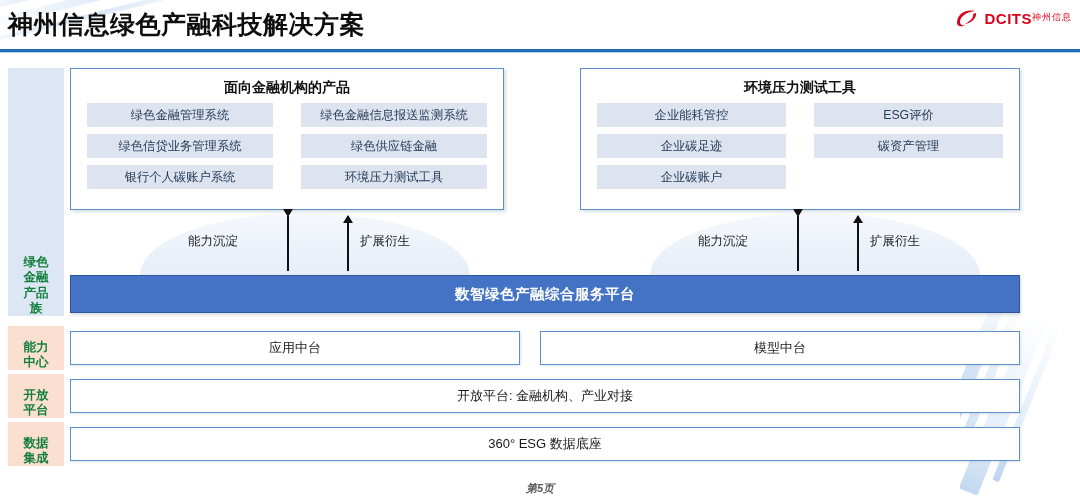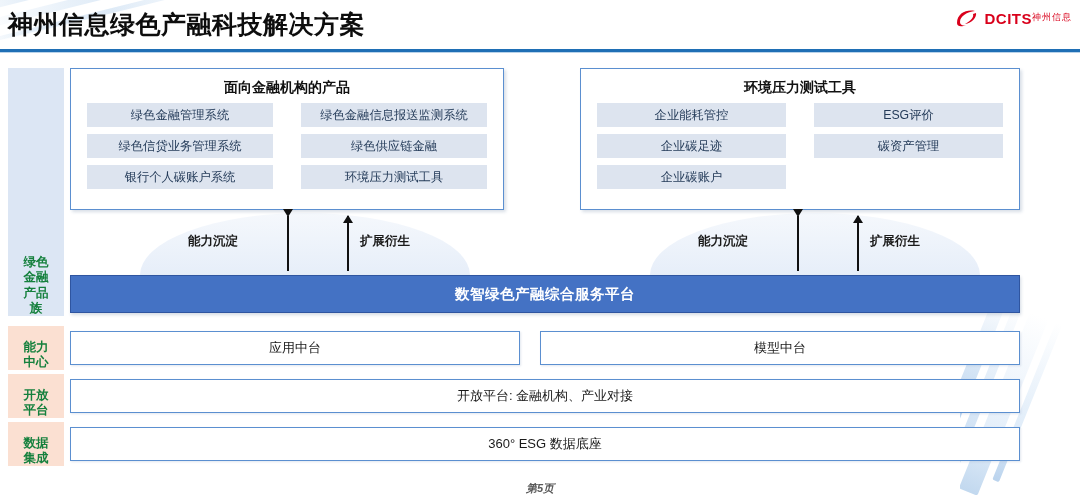--- a/index.html
+++ b/index.html
@@ -183,21 +183,21 @@
   }
   #hill-left  { left: 140px; width: 330px; }
   #hill-right { left: 650px; width: 330px; }
 
   .flowgroup { position: absolute; top: 213px; height: 62px; }
   #flow-left  { left: 140px; width: 330px; }
   #flow-right { left: 650px; width: 330px; }
 
   .flow-label {
     position: absolute;
-    font-size: 12.5px; font-weight: bold; color: #1a1a1a;
+    font-size: 12.5px; font-weight: normal; color: #1a1a1a;
     white-space: nowrap;
   }
   .flow-label.left  { top: 20px; left: 48px; }
   .flow-label.right { top: 20px; left: 220px; }
 
   .arrow { position: absolute; width: 12px; }
   .arrow .stem {
     position: absolute; left: 5px; top: 0;
     width: 1.6px; height: 55px; background: #111111;
   }

